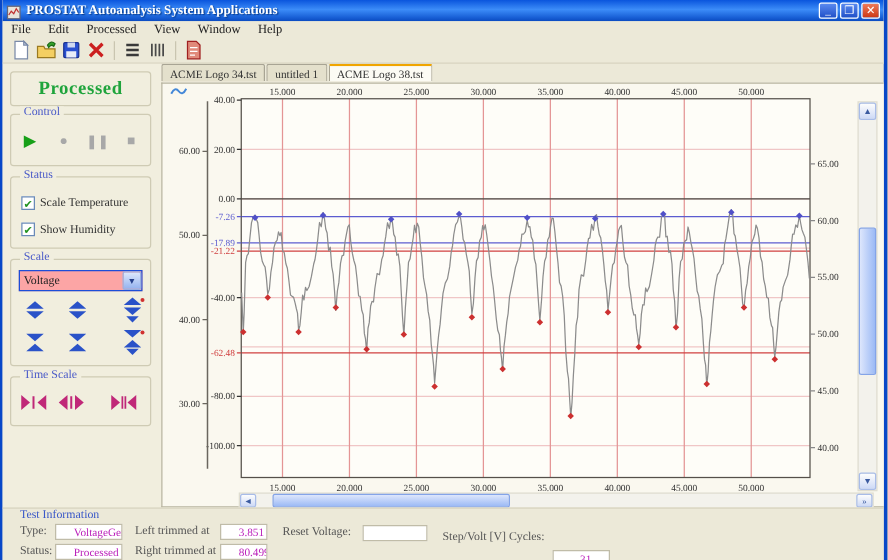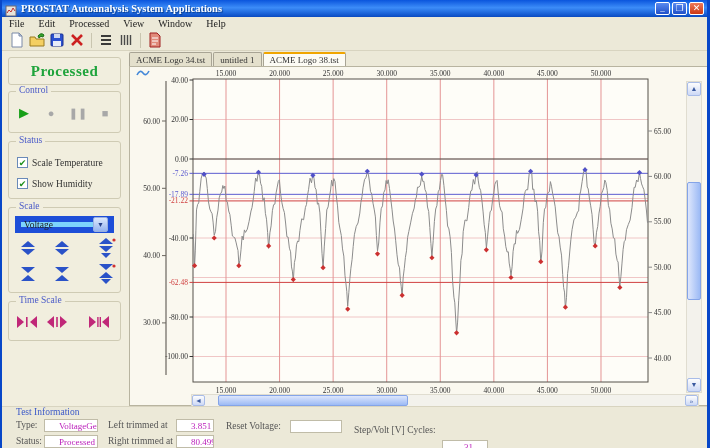--- a/index.html
+++ b/index.html
@@ -36,30 +36,30 @@
   .control-box{top:40px;height:42px;}
   .ctl-row{position:absolute;top:12px;left:6px;right:6px;display:flex;justify-content:space-between;align-items:center;}
   .ctl-btn{width:18px;height:18px;display:flex;align-items:center;justify-content:center;font-size:11px;color:#a8a8a8;}
   .ctl-btn.play{color:#18a018;font-size:13px;}
   .charts-box{top:90px;height:58px;}
   .cb-row{position:absolute;left:8px;display:flex;align-items:center;height:13px;}
   .cb-box{width:11px;height:11px;background:#fff;border:1px solid #6a8ab8;margin-right:4px;
     font-size:9px;line-height:10px;color:#21921f;text-align:center;}
   .cb-label{font-size:9.5px;color:#333;}
   .scale-box{top:156px;height:86px;padding-left:11px;}
-  .scale-dd{position:absolute;top:8px;left:6px;right:6px;height:17px;background:#7dd3fc;
-    border:6px solid #1d4ed8;display:flex;align-items:center;}
+  .scale-dd{position:absolute;top:8px;left:6px;right:6px;height:17px;background:#fca5a5;
+    border:1px solid #1d4ed8;display:flex;align-items:center;}
   .scale-dd .dd-text{flex:1;font-size:9.5px;color:#222;padding-left:3px;}
   .dd-btn{width:15px;height:15px;background:linear-gradient(180deg,#dce8fc,#95b3ef);
     border:1px solid #9ab0e0;border-radius:2px;color:#26408c;font-size:7px;line-height:15px;text-align:center;}
   .arrow-btn{position:absolute;width:22px;height:16px;}
   .arrow-btn.big{height:22px;}
   .timescale-box{top:250px;height:40px;}
   
-  .tabrow{position:absolute;left:127px;top:51px;right:0;height:15px;display:flex;align-items:center;}
+  .tabrow{position:absolute;left:127px;top:51px;right:0;height:15px;display:flex;align-items:flex-start;}
   .tab{font-size:9px;color:#333;padding:2px 6px 1px 6px;background:#e4e0cc;
     border:1px solid #a8a494;border-bottom:none;border-radius:2px 2px 0 0;margin-right:1px;white-space:nowrap;}
   .tab.active{background:#fcfbf4;border-top:2px solid #f0a500;padding-top:1px;}
   .chart-panel{position:absolute;left:127px;top:66px;width:583px;height:340px;
     background:#faf8ef;border:1px solid #b8b4a0;border-right:none;}
   .chart-svg{position:absolute;left:0;top:0;}
   
   .vscroll{position:absolute;left:556px;top:14px;width:16px;height:312px;
     background:#f3f2ec;border:1px solid #e0ddd0;}
   .sb-btn{position:absolute;left:0;width:14px;height:14px;

